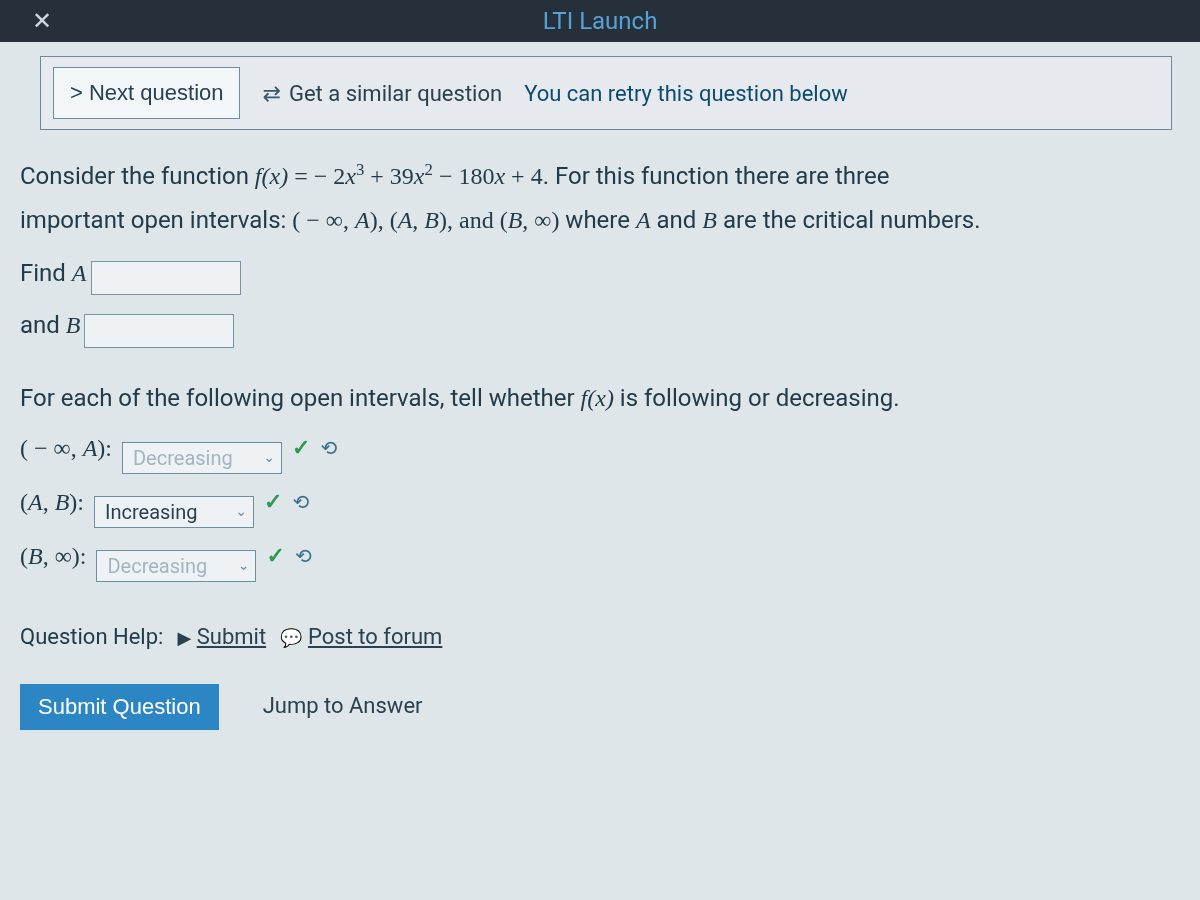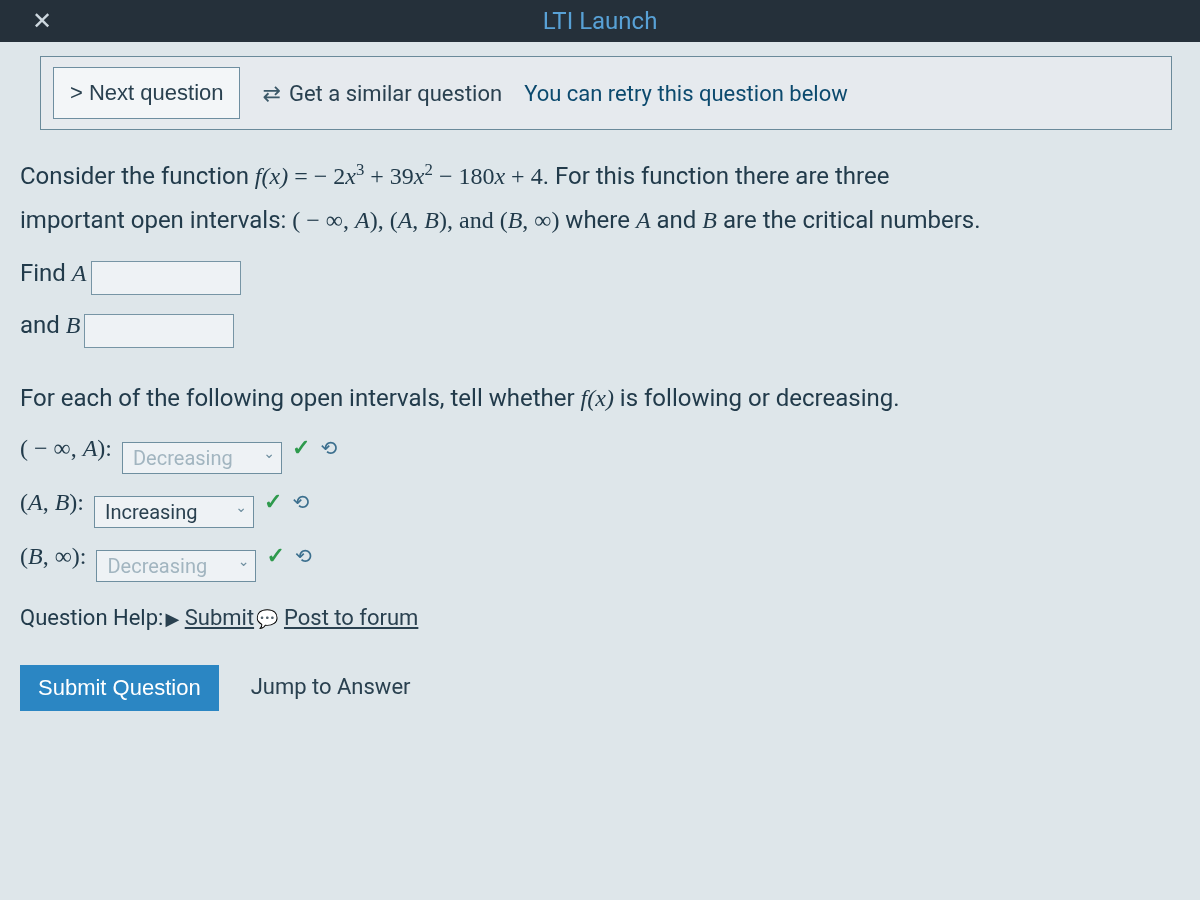--- a/index.html
+++ b/index.html
@@ -105,55 +105,56 @@
     gap: 10px;
     margin-top: 2px;
     line-height: 1.5;
   }
   .select-box {
     border: 1px solid #6f8fa0;
     height: 32px;
     min-width: 160px;
     background: #eef2f5;
     display: inline-flex;
+    align-items: center;
     justify-content: space-between;
     padding: 0 6px 0 10px;
     font-size: 20px;
     color: #2a4150;
     cursor: pointer;
     margin-top: 20px;
   }
   .select-box.faded { color: #a2b5c0; }
   .chev { font-size: 14px; color: #6f8fa0; margin-left: 10px; }
   .check-mark { color: #2e9a4d; font-size: 22px; font-weight: bold; }
   .redo-icon {
     color: #3b6f8e;
     font-size: 20px;
   }
   .help-row {
-    margin-top: 16px;
-    font-size: 22px;
-    display: flex;
-    align-items: center;
-    gap: 2px;
+    margin-top: 35px;
+    font-size: 22px;
+    display: flex;
+    align-items: center;
+    gap: 14px;
   }
   .link {
     text-decoration: underline;
     color: #2a4150;
     cursor: pointer;
   }
   .video-icon, .forum-icon {
     color: #2a4150;
     font-size: 18px;
   }
   .bottom-row {
     margin-top: 26px;
     display: flex;
     align-items: center;
-    gap: 32px;
+    gap: 44px;
   }
   .submit-btn {
     background: #2b86c3;
     color: #fff;
     border: none;
     padding: 10px 18px;
     font-size: 22px;
     cursor: pointer;
   }
   .jump-link {

